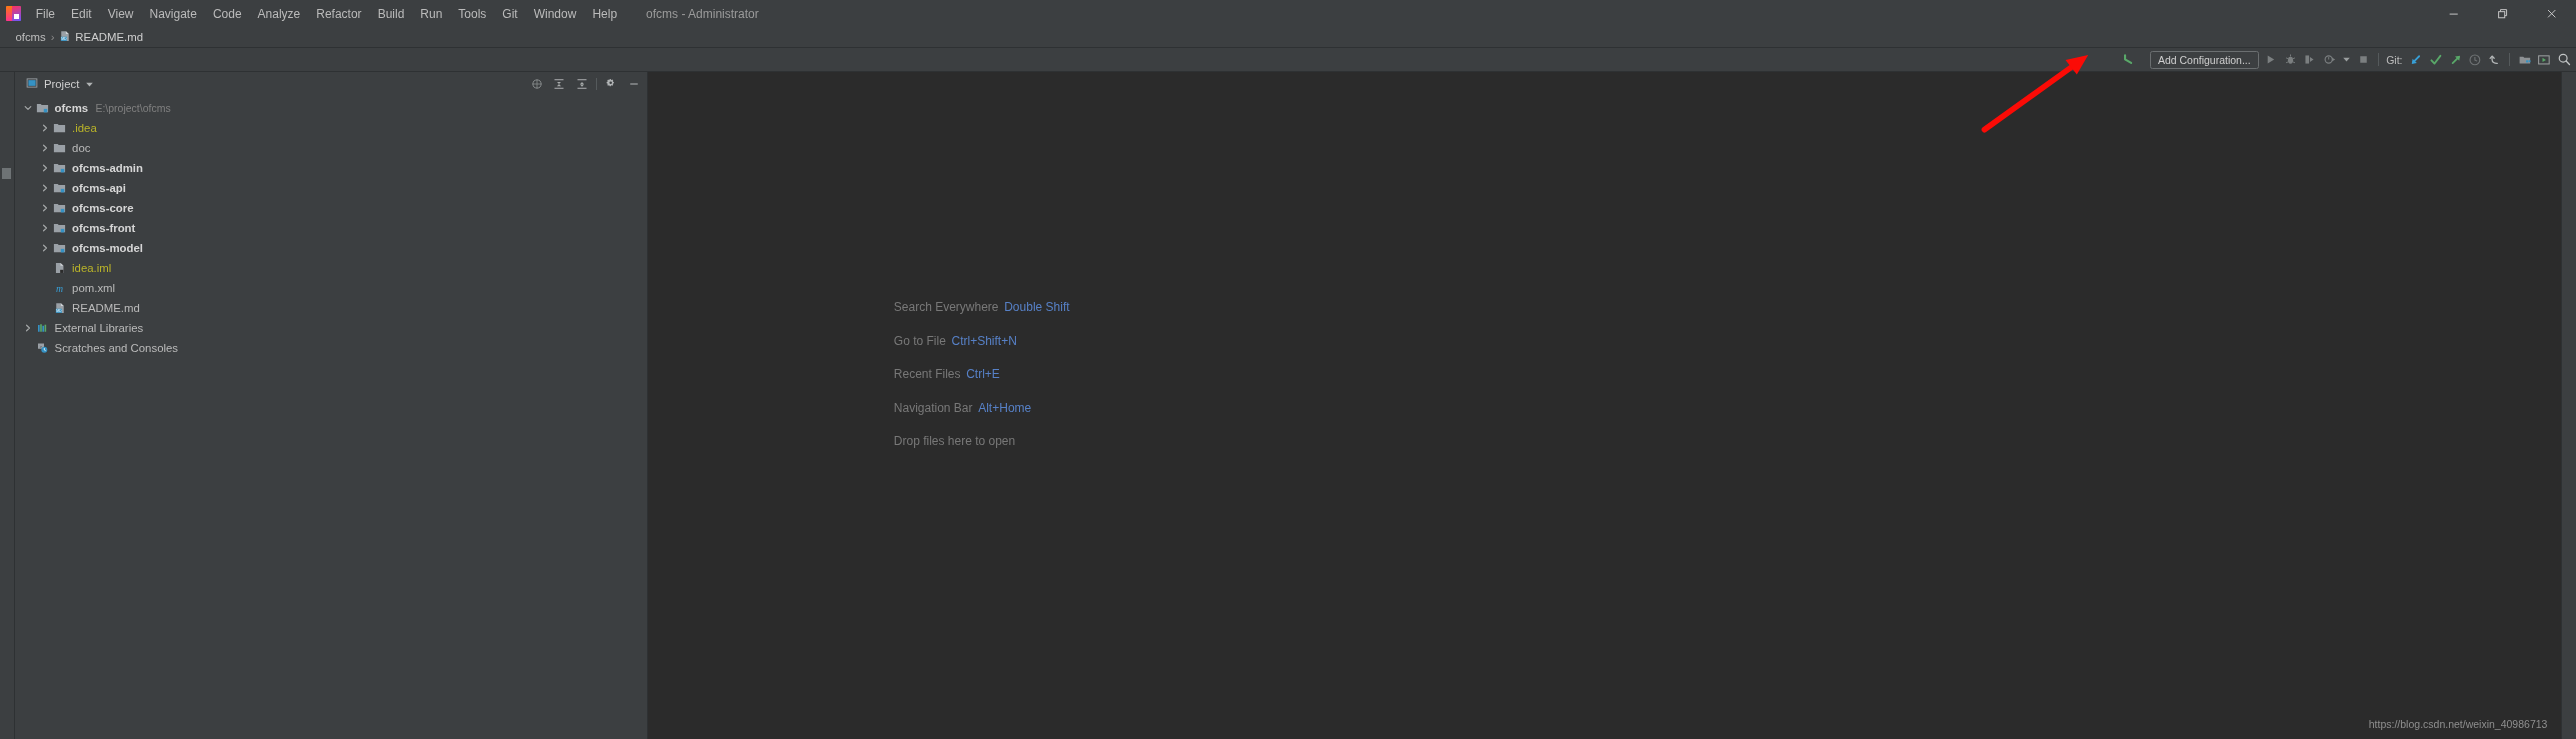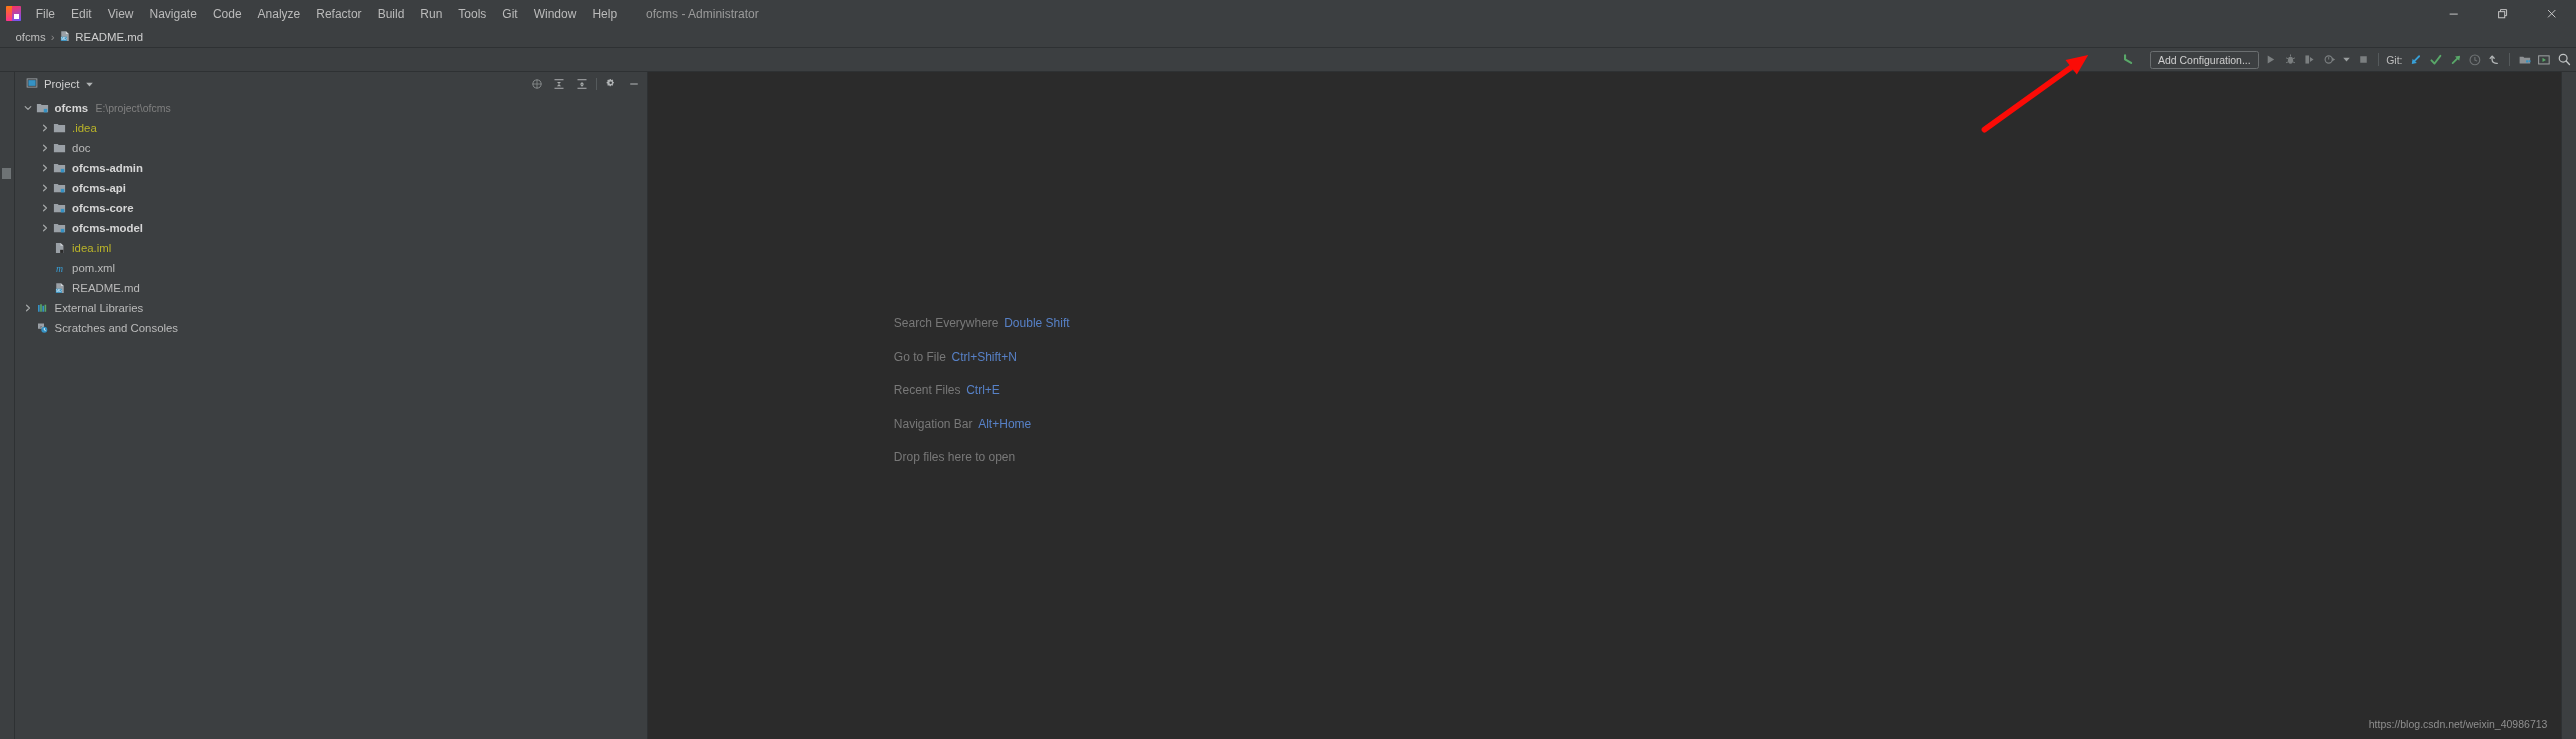--- a/index.html
+++ b/index.html
@@ -258,21 +258,21 @@
   
   .editor {
     flex: 1 1 auto;
     background: #2b2b2b;
     position: relative;
     min-width: 0;
   }
   .hints {
     position: absolute;
     left: 246px;
-    top: 244px;
+    top: 228px;
     display: flex;
     flex-direction: column;
     gap: 19.5px;
   }
   .hint {
     font-size: 12px;
     color: #787878;
     white-space: nowrap;
   }
   .hint .key {
@@ -645,20 +645,34 @@
               <svg width="8" height="8" viewBox="0 0 10 10">
                 <polyline points="3.2,1.5 6.8,5 3.2,8.5" fill="none" stroke="#a4a7a8" stroke-width="1.5" stroke-linecap="round" stroke-linejoin="round"></polyline>
               </svg>
             </span>
             <span class="node-icon">
               <svg width="13" height="12" viewBox="0 0 16 15">
                 <path d="M1 2.5h4.8l1.2 1.4H15v9H1z" fill="#9aa0a6"></path>
                 <rect x="9.6" y="8.6" width="4.4" height="4.4" fill="#3592c4"></rect>
               </svg>
             </span>
+            <span class="node-label bold">ofcms-front</span>
+          </div>
+          <div class="node" style="padding-left: 24px;">
+            <span class="arrow">
+              <svg width="8" height="8" viewBox="0 0 10 10">
+                <polyline points="3.2,1.5 6.8,5 3.2,8.5" fill="none" stroke="#a4a7a8" stroke-width="1.5" stroke-linecap="round" stroke-linejoin="round"></polyline>
+              </svg>
+            </span>
+            <span class="node-icon">
+              <svg width="13" height="12" viewBox="0 0 16 15">
+                <path d="M1 2.5h4.8l1.2 1.4H15v9H1z" fill="#9aa0a6"></path>
+                <rect x="9.6" y="8.6" width="4.4" height="4.4" fill="#3592c4"></rect>
+              </svg>
+            </span>
             <span class="node-label bold">ofcms-model</span>
           </div>
           <div class="node" style="padding-left: 24px;">
             <span class="arrow"></span>
             <span class="node-icon">
               <svg width="11.4" height="12" viewBox="0 0 14 16">
                 <path d="M2 1.2h6.1L12 5v9.8H2z" fill="#9aa0a6"></path>
                 <path d="M8.1 1.2L12 5H8.1z" fill="#cfd3d6"></path>
                 <rect x="7.6" y="10.4" width="4.2" height="4.2" fill="#2b2b2b"></rect>
               </svg>

